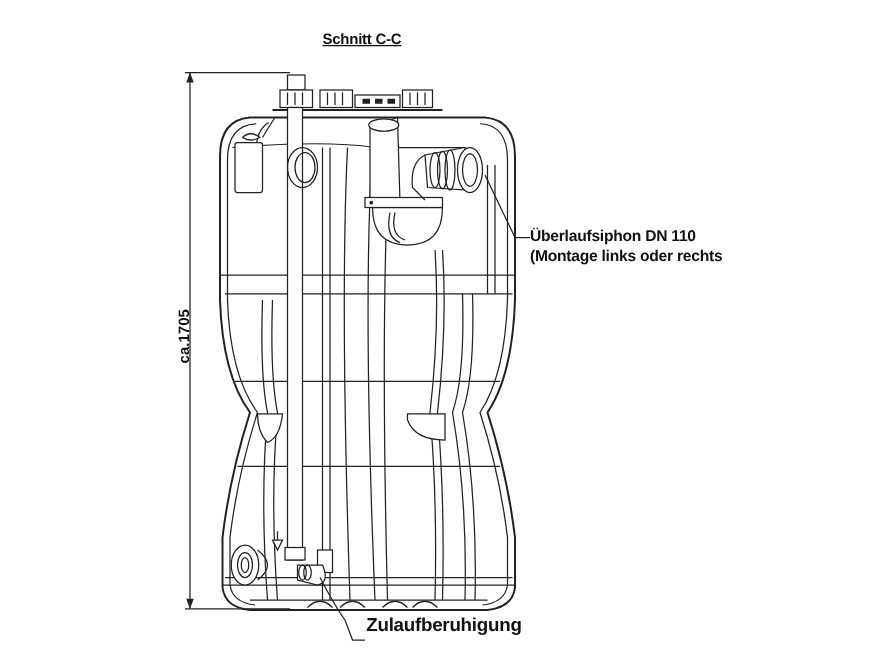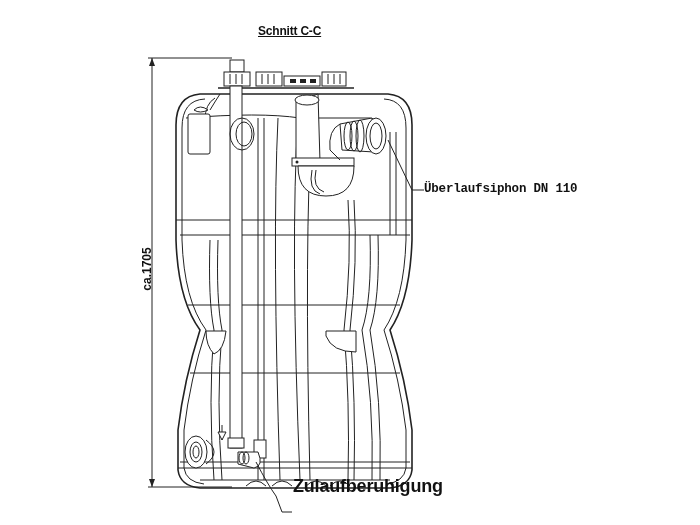--- a/index.html
+++ b/index.html
@@ -1,21 +1,21 @@
 <!DOCTYPE html>
 <html><head>
 <meta charset="utf-8">
 <style>
   html, body { margin: 0; padding: 0; background: #ffffff; }
   .canvas { position: relative; width: 700px; height: 525px; background: #fff; overflow: hidden; border-radius: 27px; }
   .lbl { position: absolute; font-family: "Liberation Sans", sans-serif; color: #111; font-weight: bold; }
   .title { left: 258px; top: 24px; font-size: 12px; text-decoration: underline; letter-spacing: -0.2px; }
   .callout { left: 424px; top: 182px; font-size: 12.5px; line-height: 15.5px; letter-spacing: -0.2px; }
-  .callout div { white-space: nowrap; font-family: Liberation Mono, monospace; }
-  .zulauf { left: 293px; top: 476px; font-size: 18px; letter-spacing: -0.2px; }
+  .callout div { white-space: nowrap; }
+  .zulauf { left: 293px; top: 492px; font-size: 15px; letter-spacing: -0.2px; }
   .dim { left: 112px; top: 262px; font-size: 12px; transform: rotate(-90deg); transform-origin: center; width: 70px; text-align: center; }
   svg { position: absolute; left: 0; top: 0; }
   .s { fill: none; stroke: #222; stroke-width: 1; }
   .t { fill: none; stroke: #222; stroke-width: 1.6; }
   .f { fill: #222; stroke: none; }
   .w { fill: #fff; stroke: #222; stroke-width: 1; }
 </style>
 </head>
 <body>
 
@@ -150,16 +150,17 @@
 
     <path class="s" d="M256,462 Q268,485 276,496 L282,512 L292,512"></path>
   </svg>
 
   <div class="lbl title">Schnitt C-C</div>
 
   <div class="lbl dim">ca.1705</div>
 
   <div class="lbl callout">
     <div>Überlaufsiphon DN 110</div>
+    <div>(Montage links oder rechts</div>
   </div>
 
   <div class="lbl zulauf">Zulaufberuhigung</div>
 </div>
 
 </body></html>

